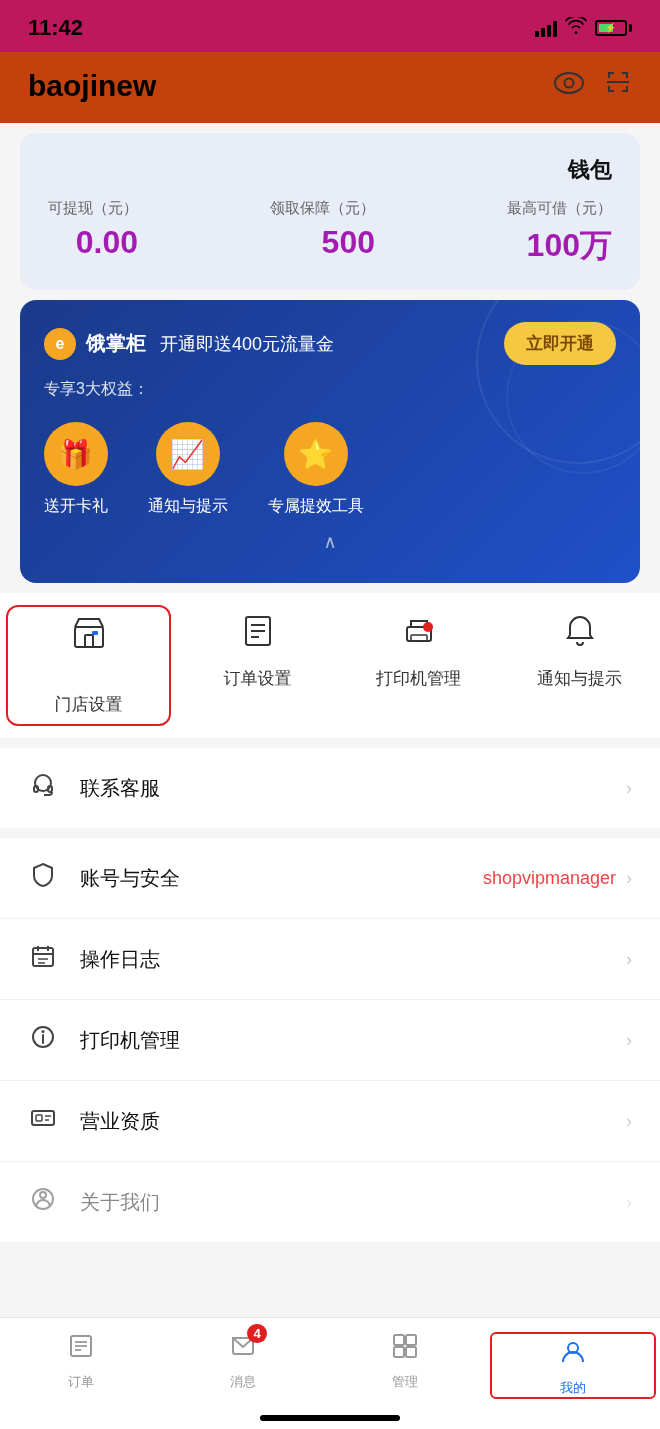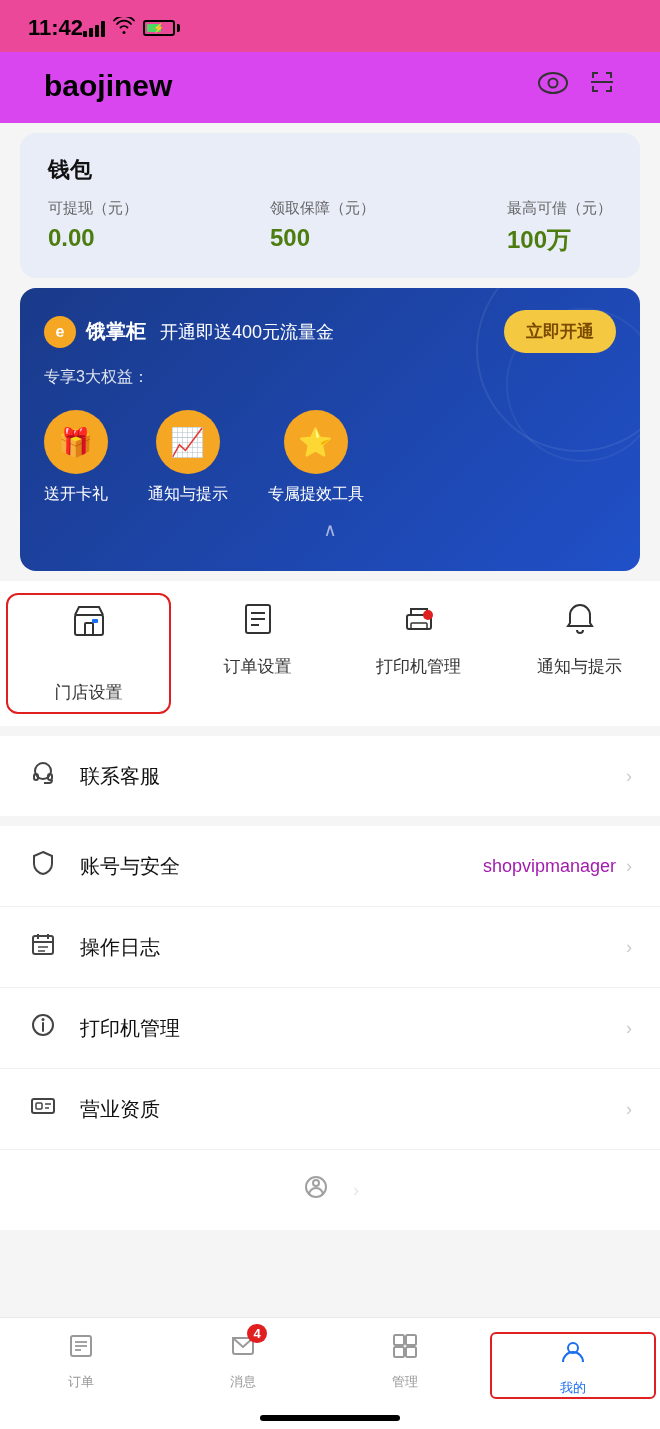--- a/index.html
+++ b/index.html
@@ -7,23 +7,23 @@
     body {
       font-family: -apple-system, 'PingFang SC', 'Helvetica Neue', sans-serif;
       background: #f5f5f5;
       width: 660px;
       min-height: 1429px;
       overflow-x: hidden;
     }
 
     
     .status-bar {
-      background: #ec4899;
-      display: flex;
-      justify-content: flex-start;
+      background: #be185d;
+      display: flex;
+      justify-content: space-between;
       align-items: center;
       padding: 14px 28px 10px;
       height: 52px;
     }
     .status-time {
       font-size: 22px;
       font-weight: 600;
       color: #000;
     }
     .status-icons {
@@ -77,25 +77,25 @@
       position: absolute;
       top: 50%;
       left: 50%;
       transform: translate(-50%, -50%);
       color: #000;
       font-size: 10px;
     }
 
     
     .header {
-      background: #d946ef;
+      background: #c2410c;
       display: flex;
       justify-content: space-between;
       align-items: center;
-      padding: 16px 44px 20px;
+      padding: 16px 28px 20px;
     }
     .header-title {
       font-size: 30px;
       font-weight: 700;
       color: #000;
     }
     .header-icons {
       display: flex;
       gap: 20px;
       align-items: center;
@@ -104,41 +104,42 @@
       font-size: 26px;
       color: #333;
     }
 
     
     .wallet-card {
       background: #e8edf8;
       margin: 10px 20px;
       border-radius: 16px;
       padding: 22px 28px;
+      text-align: right;
     }
     .wallet-title {
       font-size: 22px;
       font-weight: 700;
       color: #111;
       margin-bottom: 14px;
     }
     .wallet-items {
       display: flex;
       justify-content: space-between;
     }
     .wallet-item {}
     .wallet-item-label {
       font-size: 15px;
       color: #666;
       margin-bottom: 6px;
     }
     .wallet-item-value {
-      font-size: 24px;
+      font-size: 32px;
       font-weight: 700;
-      color: #4d7c0f;
+      color: #a21caf;
     }
 
     
     .promo-banner {
       margin: 10px 20px;
       border-radius: 16px;
       background: linear-gradient(135deg, #1a3a8a 0%, #2050c8 100%);
       padding: 22px 24px 30px;
       position: relative;
       overflow: hidden;
@@ -304,21 +305,21 @@
       width: 30px;
       text-align: center;
     }
     .list-item-label {
       font-size: 20px;
       color: #111;
       flex: 1;
     }
     .list-item-value {
       font-size: 18px;
-      color: #a21caf;
+      color: #ef4444;
       margin-right: 10px;
     }
     .list-item-chevron {
       font-size: 18px;
       color: #ccc;
     }
 
     
     .bottom-nav {
       background: #fff;
@@ -578,20 +579,21 @@
   </div>
 
   <div class="list-item" style="opacity:0.5">
     <span class="list-item-icon">
       <svg width="26" height="26" viewBox="0 0 26 26" fill="none">
         <circle cx="13" cy="13" r="10" stroke="#444" stroke-width="2"></circle>
         <circle cx="13" cy="9" r="3" stroke="#444" stroke-width="2"></circle>
         <path d="M6 21c0-4 3.1-7 7-7s7 3 7 7" stroke="#444" stroke-width="2"></path>
       </svg>
     </span>
+    <span class="list-item-label">关于我们</span>
     <span class="list-item-chevron">›</span>
   </div>
 </div>
 
 <div class="spacer"></div>
 
 <div class="bottom-nav">
 
   <div class="bottom-nav-item">
     <span class="bottom-nav-icon">

